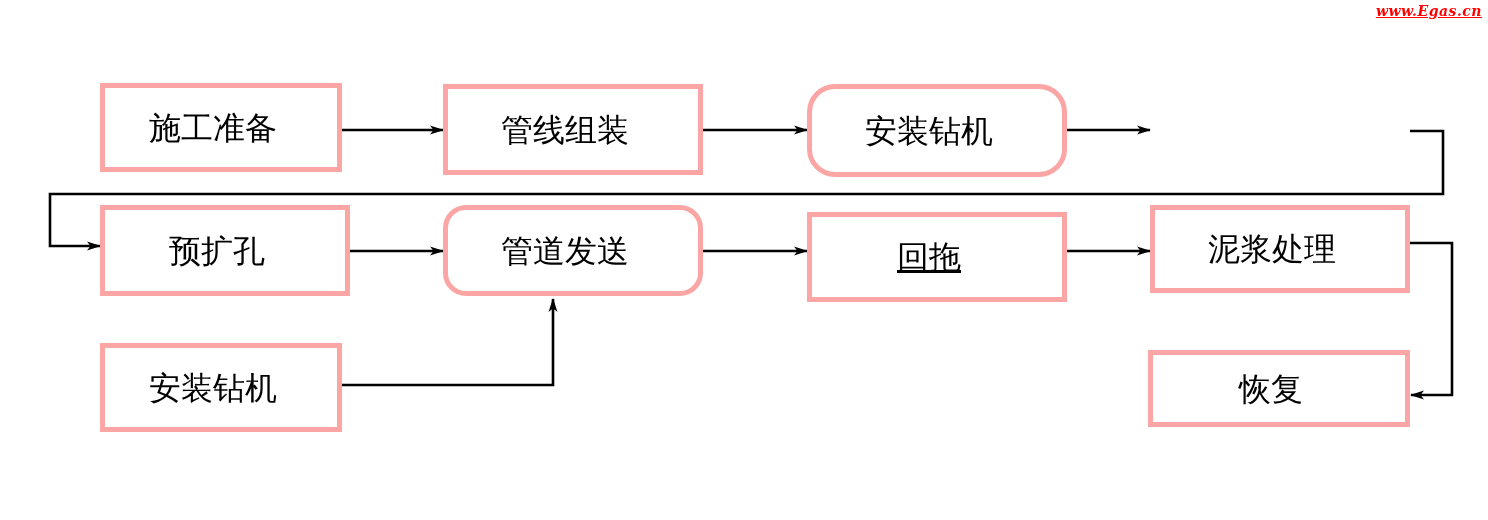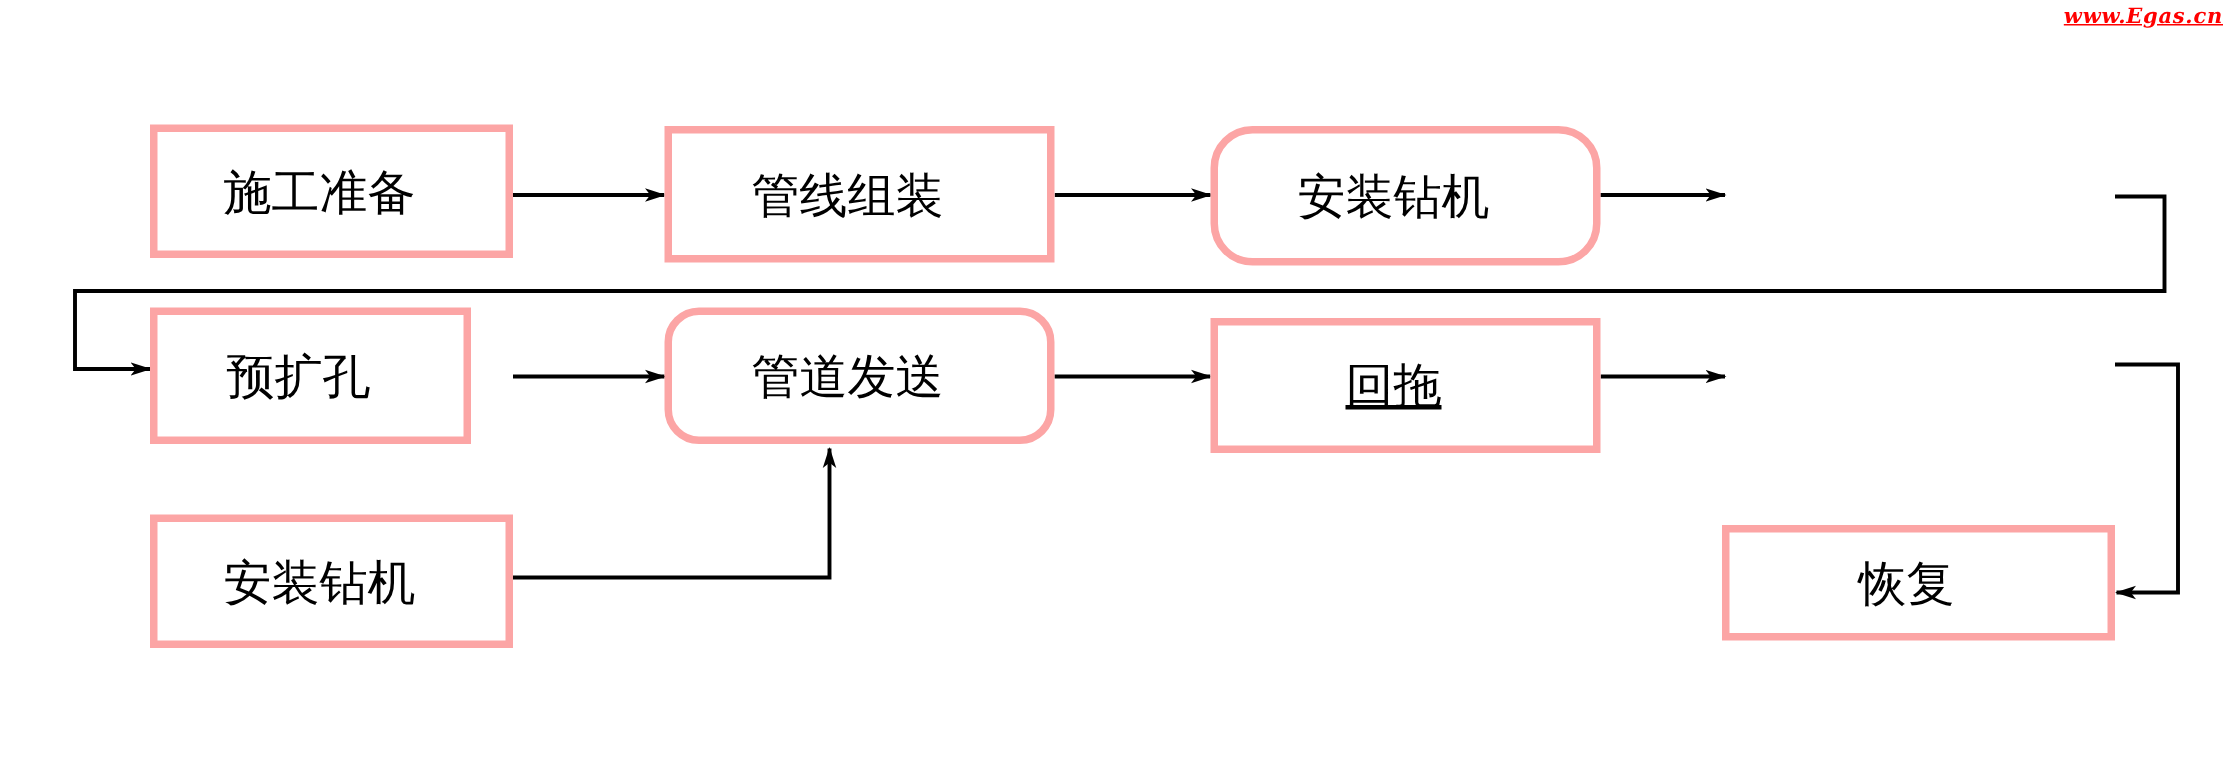--- a/index.html
+++ b/index.html
@@ -79,32 +79,35 @@
 
   <div class="node" style="left:443px; top:84px; width:260px; height:91px;">
     <span class="node-label">管线组装</span>
   </div>
 
   <div class="node" style="left:807px; top:84px; width:260px; height:93px;border-radius:28px;">
     <span class="node-label">安装钻机</span>
   </div>
 
 
-  <div class="node" style="left:100px; top:205px; width:214px; height:91px;">
+  <div class="node" style="left:100px; top:205px; width:250px; height:91px;">
     <span class="node-label">预扩孔</span>
   </div>
 
   <div class="node" style="left:443px; top:205px; width:260px; height:91px;border-radius:23px;">
     <span class="node-label">管道发送</span>
   </div>
 
   <div class="node" style="left:807px; top:212px; width:260px; height:90px;text-decoration:underline;">
     <span class="node-label">回拖</span>
   </div>
 
+  <div class="node" style="left:1150px; top:205px; width:260px; height:88px;">
+    <span class="node-label">泥浆处理</span>
+  </div>
 
   <div class="node" style="left:100px; top:343px; width:242px; height:89px;">
     <span class="node-label">安装钻机</span>
   </div>
 
   <div class="node" style="left:1148px; top:350px; width:262px; height:77px;">
     <span class="node-label">恢复</span>
   </div>
 
   <div class="watermark">www.Egas.cn</div>

